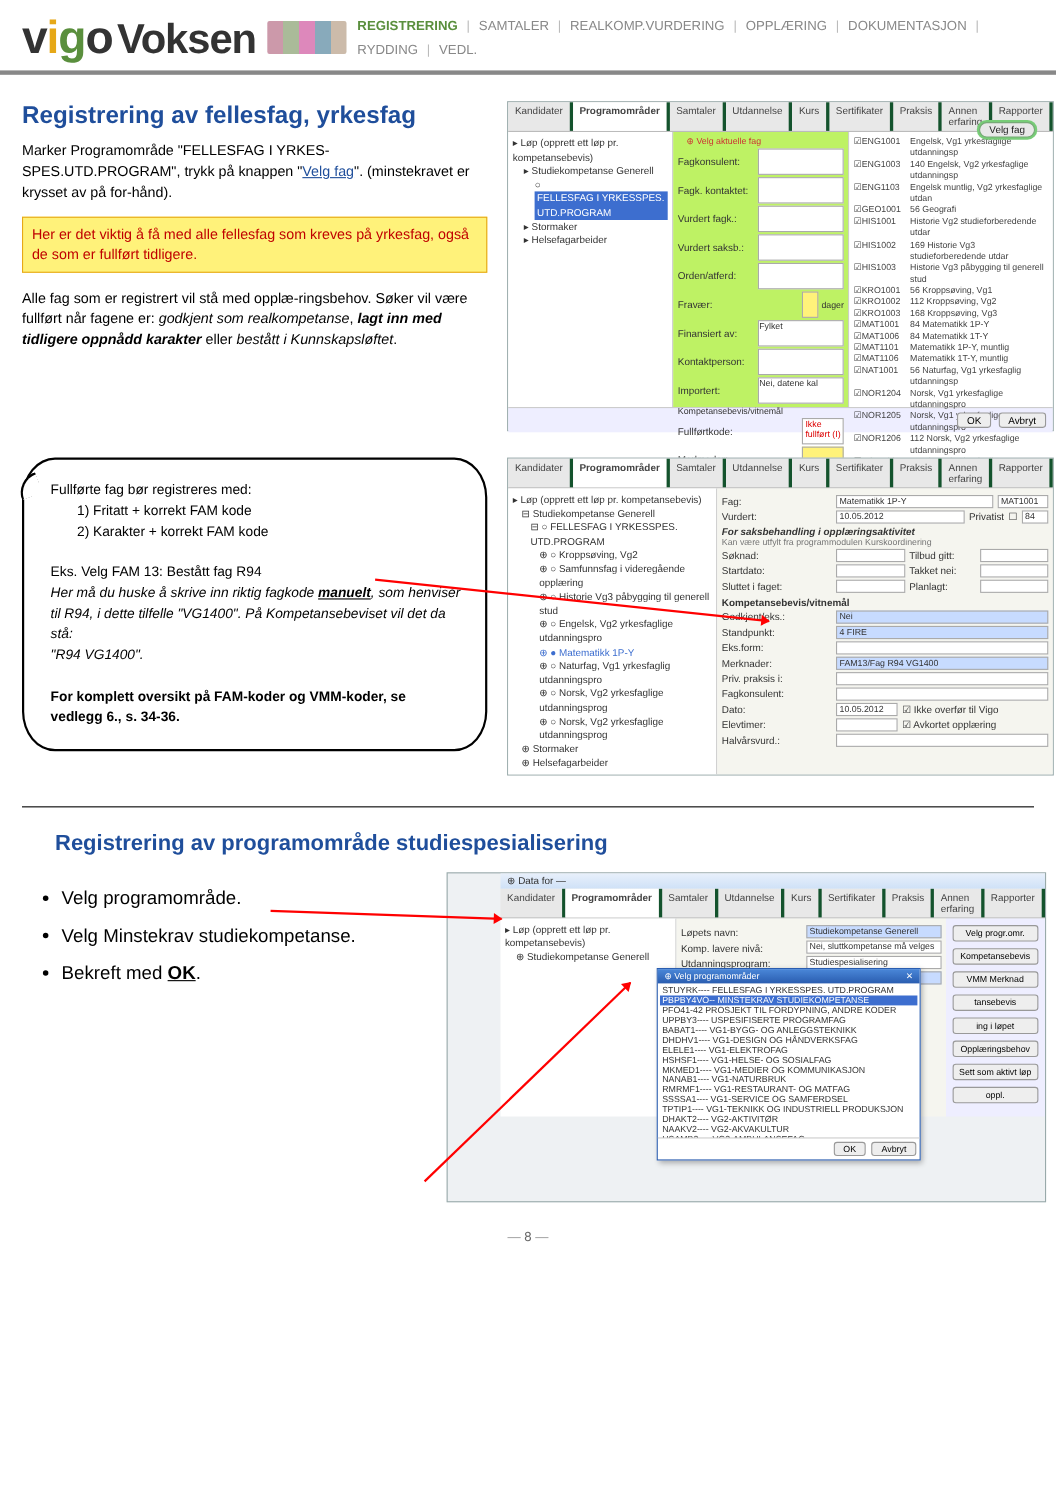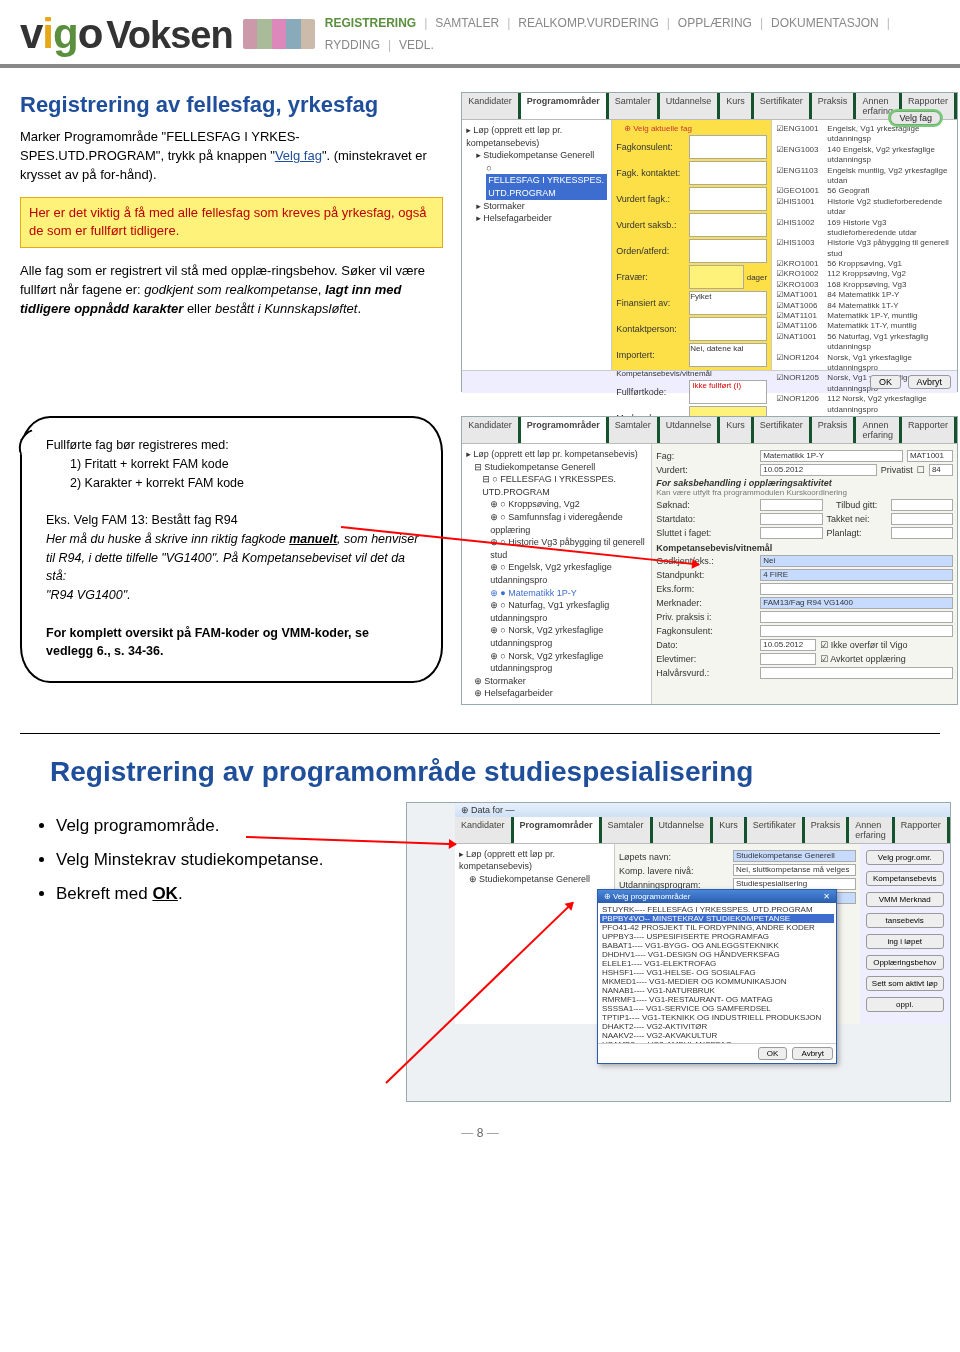--- a/index.html
+++ b/index.html
@@ -14,46 +14,46 @@
   .logo-voksen { color: #333; font-weight: 600; font-size: 38px; margin-left: 4px; }
   .faces { width: 80px; height: 30px; background: linear-gradient(90deg,#c9a 0 20%,#ab9 20% 40%,#d8b 40% 60%,#8ab 60% 80%,#cba 80% 100%); border-radius: 2px; }
   .crumbs { display: flex; gap: 8px; font-size: 12px; color: #888; margin-left: auto; flex-wrap: wrap; }
   .crumbs span.sep { color: #bbb; }
   .crumbs span.active { color: #5a8f3d; font-weight: 600; }
   hr.band { border: none; border-top: 4px solid #888; margin: 0 -20px 24px -20px; }
   .row { display: flex; gap: 18px; margin-bottom: 24px; }
   .col-text { flex: 0 0 46%; }
   .col-shot { flex: 1; }
   h1 { color: #1f4e9b; font-size: 22px; font-weight: 700; margin-bottom: 10px; }
-  h2 { color: #1f4e9b; font-size: 28px; font-weight: 700; margin: 10px 0 14px 30px; }
+  h2 { color: #1f4e9b; font-size: 20px; font-weight: 700; margin: 10px 0 14px 30px; }
   .body-text p { margin-bottom: 12px; line-height: 1.45; }
   .highlight-box { background: #fff27a; border: 1px solid #e6a817; padding: 6px 8px; color: #c00000; font-size: 13px; line-height: 1.45; margin-bottom: 14px; }
   .link { color: #1f4e9b; text-decoration: underline; }
   .u { text-decoration: underline; }
   .em { font-style: italic; }
   .b { font-weight: 700; }
   .speech-bubble { position: relative; border: 2px solid #000; border-radius: 30px 30px 30px 30px / 36px 36px 36px 36px; padding: 18px 22px 20px 24px; font-size: 12.5px; line-height: 1.5; }
   .speech-bubble:before { content:""; position:absolute; left:-6px; top:14px; width:18px; height:18px; background:#fff; border-top:2px solid #000; border-left:2px solid #000; border-radius: 30px 0 0 0; transform: rotate(-20deg); }
   .bullets { margin: 14px 0 0 36px; font-size: 17px; }
   .bullets li { margin-bottom: 14px; list-style: disc; }
   .page-num { text-align: center; color: #666; font-size: 12px; margin-top: 24px; }
   .page-num:before, .page-num:after { content: " — "; color: #999; }
   
   .shot { border: 1px solid #9aa; background: #eef1f3; font-size: 9px; color: #333; position: relative; }
   .shot-tabs { display: flex; background: #e8e8e8; border-bottom: 1px solid #bbb; }
   .shot-tabs span { padding: 3px 6px; border-right: 3px solid #14532d; color: #444; }
   .shot-tabs span.sel { background: #fff; font-weight: 600; }
   .shot-body { display: flex; }
   .shot-tree { flex: 0 0 150px; background: #fff; border-right: 1px solid #ccc; padding: 4px; line-height: 1.4; }
   .shot-tree .tree-sel { background: #3d6ecf; color: #fff; padding: 0 2px; display: inline-block; }
-  .shot-form { flex: 0 0 160px; background: #fde047; padding: 4px; border-right: 1px solid #ccc; }
+  .shot-form { flex: 0 0 160px; background: #bef264; padding: 4px; border-right: 1px solid #ccc; }
   .shot-form .frow { display: flex; align-items: center; gap: 3px; margin: 2px 0; }
   .shot-form .frow label { flex: 0 0 70px; color: #333; }
   .shot-form .frow .fin { flex: 1; height: 24px; background: #fff; border: 1px solid #aaa; }
-  .shot-form .frow .fin.y { background: #fff27a; }
+  .shot-form .frow .fin.y { background: #fff27a; margin-left: 40px; }
   .shot-form .frow .fin.red { background: #fff; color: #d00; font-size: 8px; padding: 0 2px; }
   .shot-list { flex: 1; background: #fff; padding: 4px; font-size: 8px; line-height: 1.3; }
   .shot-list .hrow { display: flex; justify-content: space-between; color: #444; }
   .shot-list .hrow .code { flex: 0 0 44px; }
   .shot-btn { position: absolute; right: 16px; top: 18px; background: #e8e8e8; border: 1px solid #7a7; border-radius: 8px; padding: 1px 8px; font-size: 9px; color: #222; box-shadow: 0 0 0 2px #7c7; }
   .shot-footer { text-align: right; padding: 4px 6px; background: #eef; border-top: 1px solid #ccc; }
   .shot-footer button { font-size: 9px; padding: 1px 8px; margin-left: 4px; background: #eee; border: 1px solid #999; border-radius: 3px; }
   .shot2-right { flex: 1; background: #f5f5ef; padding: 4px; font-size: 9px; }
   .shot2-right .frow { display: flex; gap: 4px; margin: 2px 0; align-items: center; }
   .shot2-right .frow label { flex: 0 0 100px; }
@@ -362,21 +362,21 @@
                 <label>Fag:</label>
                 <div class="fin">Matematikk 1P-Y</div>
                 <div class="fin" style="flex:0 0 46px;">MAT1001</div>
               </div>
             <div class="frow"><label>Vurdert:</label><div class="fin">10.05.2012</div><span>Privatist</span> ☐ <div class="fin" style="flex:0 0 24px;">84</div></div>
             <div style="font-weight:600;font-style:italic;">For saksbehandling i opplæringsaktivitet</div>
             <div style="color:#777;font-size:8px;">Kan være utfylt fra programmodulen Kurskoordinering</div>
             <div class="frow">
                 <label>Søknad:</label>
                 <div class="fin"></div>
-                <label style="flex:0 0 60px;text-align:center;">Tilbud gitt:</label>
+                <label style="flex:0 0 60px;">Tilbud gitt:</label>
                 <div class="fin"></div>
               </div>
             <div class="frow">
                 <label>Startdato:</label>
                 <div class="fin"></div>
                 <label style="flex:0 0 60px;">Takket nei:</label>
                 <div class="fin"></div>
               </div>
             <div class="frow">
                 <label>Sluttet i faget:</label>

